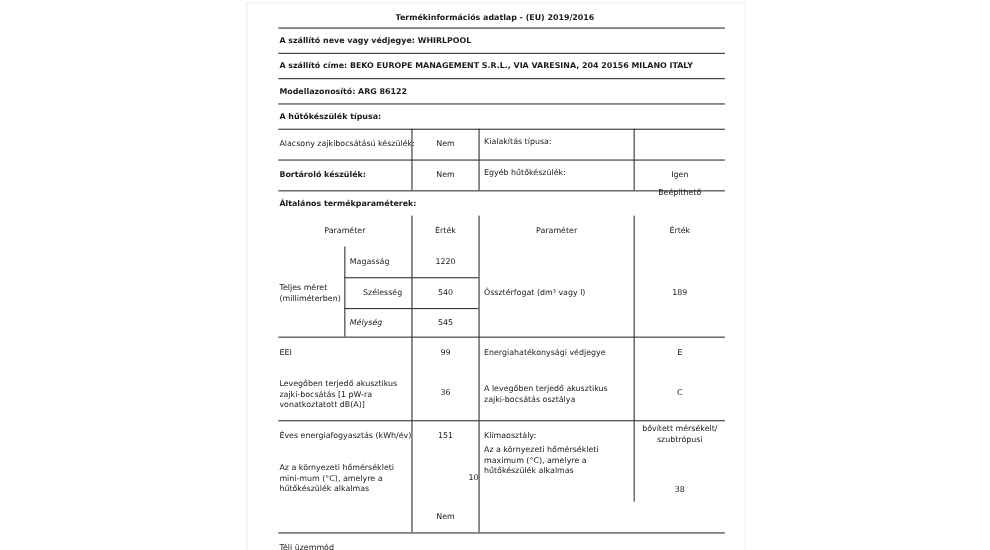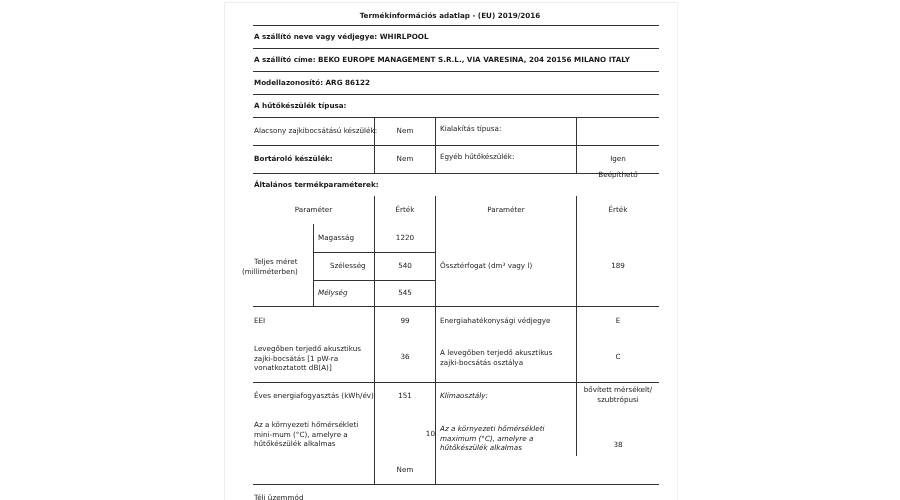--- a/index.html
+++ b/index.html
@@ -77,21 +77,21 @@
 
   <div>
     <div class="t c" style="left:253px; top:205px; width:121px;">Paraméter</div>
     <div class="t c" style="left:375px; top:205px; width:60px;">Érték</div>
     <div class="t c" style="left:436px; top:205px; width:140px;">Paraméter</div>
     <div class="t c" style="left:577px; top:205px; width:82px;">Érték</div>
   </div>
 
   <div>
     <div class="t" style="left:254px; top:257px;">Teljes méret</div>
-    <div class="t" style="left:242px; top:267px;">(milliméterben)</div>
+    <div class="t" style="left:254px; top:267px;">(milliméterben)</div>
 
     <div class="t" style="left:318px; top:233px;">Magasság</div>
     <div class="t c" style="left:375px; top:233px; width:60px;">1220</div>
     <div class="t" style="left:318px; top:261px;margin-left:12px;">Szélesség</div>
     <div class="t c" style="left:375px; top:261px; width:60px;">540</div>
     <div class="t" style="left:318px; top:288px;font-style:italic;">Mélység</div>
     <div class="t c" style="left:375px; top:288px; width:60px;">545</div>
 
     <div class="t" style="left:440px; top:261px;">Össztérfogat (dm³ vagy l)</div>
     <div class="t c" style="left:577px; top:261px; width:82px;">189</div>
@@ -107,28 +107,28 @@
   <div>
     <div class="t wrap" style="left:254px; top:344px; width:118px;">Levegőben terjedő akusztikus zajki-bocsátás [1 pW-ra vonatkoztatott dB(A)]</div>
     <div class="t c" style="left:375px; top:352px; width:60px;">36</div>
     <div class="t wrap" style="left:440px; top:348px; width:130px;">A levegőben terjedő akusztikus zajki-bocsátás osztálya</div>
     <div class="t c" style="left:577px; top:352px; width:82px;">C</div>
   </div>
 
   <div>
     <div class="t" style="left:254px; top:391px;">Éves energiafogyasztás (kWh/év)</div>
     <div class="t c" style="left:375px; top:391px; width:60px;">151</div>
-    <div class="t" style="left:440px; top:391px;font-style:italic;">Klímaosztály:</div>
+    <div class="t" style="left:440px; top:391px;">Klímaosztály:</div>
     <div class="t c wrap" style="left:580px; top:385px; width:76px;">bővített mérsékelt/ szubtrópusi</div>
   </div>
 
   <div>
     <div class="t wrap" style="left:254px; top:420px; width:118px;">Az a környezeti hőmérsékleti mini-mum (°C), amelyre a hűtőkészülék alkalmas</div>
     <div class="t c" style="left:375px; top:429px; width:60px;text-align:right;">10</div>
-    <div class="t wrap" style="left:440px; top:424px; width:134px;font-style:italic;">Az a környezeti hőmérsékleti maximum (°C), amelyre a hűtőkészülék alkalmas</div>
+    <div class="t wrap" style="left:440px; top:404px; width:134px;">Az a környezeti hőmérsékleti maximum (°C), amelyre a hűtőkészülék alkalmas</div>
     <div class="t c" style="left:577px; top:440px; width:82px;">38</div>
   </div>
 
   <div>
     <div class="t" style="left:254px; top:465px;margin-top:28px;">Téli üzemmód</div>
     <div class="t c" style="left:375px; top:465px; width:60px;">Nem</div>
   </div>
 </div>
 
 </body></html>

